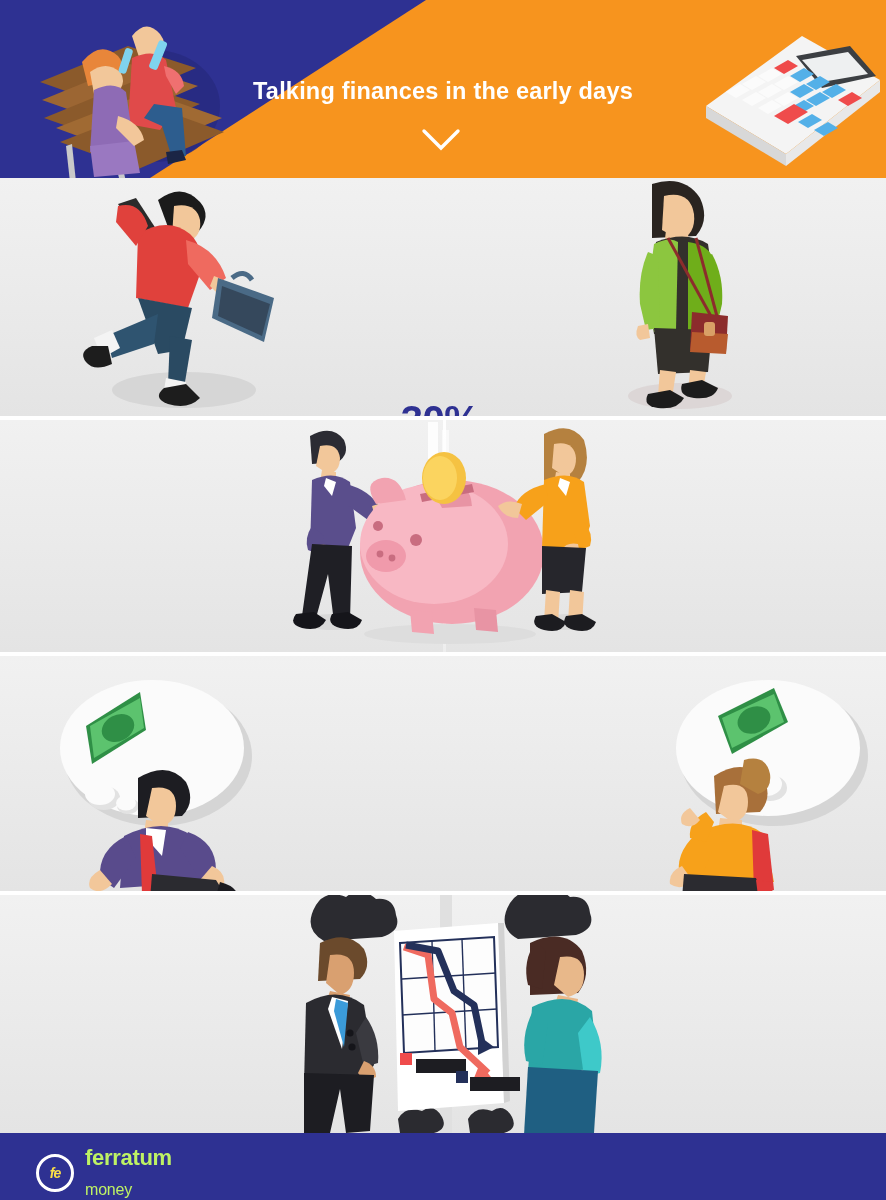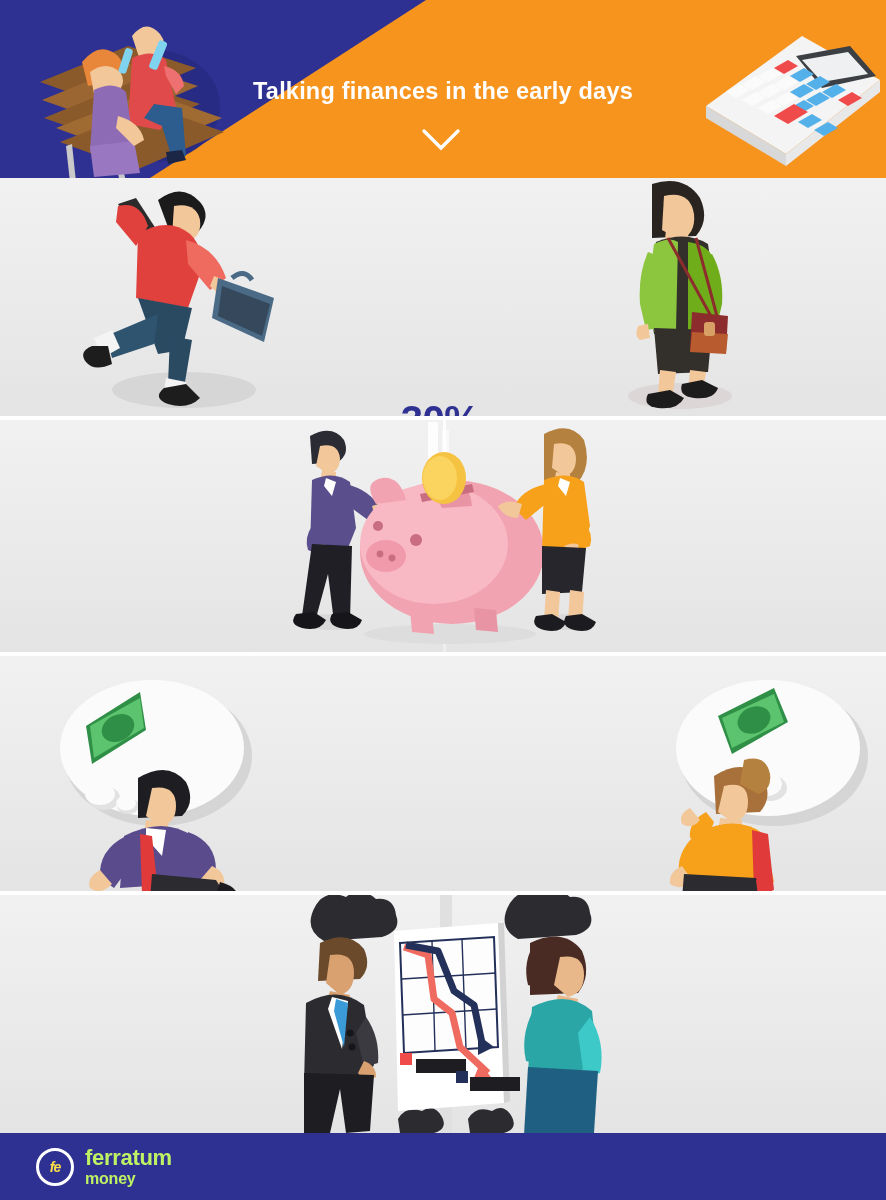--- a/index.html
+++ b/index.html
@@ -102,21 +102,21 @@
   .logo { position: absolute; left: 36px; top: 14px; display: flex; align-items: center; gap: 11px; }
   .logo-mark {
     width: 38px; height: 38px; border-radius: 50%;
     border: 3px solid #ffffff;
     display: flex; align-items: center; justify-content: center;
     color: #fde047; font-size: 14px; font-weight: bold; font-style: italic;
     letter-spacing: -1px;
   }
   .logo-words { color: #bef264; line-height: 1.0; }
   .logo-words .l1 { font-size: 22px; font-weight: bold; letter-spacing: -.3px; display: block; }
-  .logo-words .l2 { font-size: 16px; font-weight: bold; letter-spacing: -.2px; display: block; margin-top: 2px; }
+  .logo-words .l2 { font-size: 16px; font-weight: normal; letter-spacing: -.2px; display: block; margin-top: 13px; }
 
   .art { position: absolute; z-index: 3; }
 </style>
 </head>
 <body>
 
 <div id="page">
 
   <div class="header">
     <div class="header-orange"></div>

